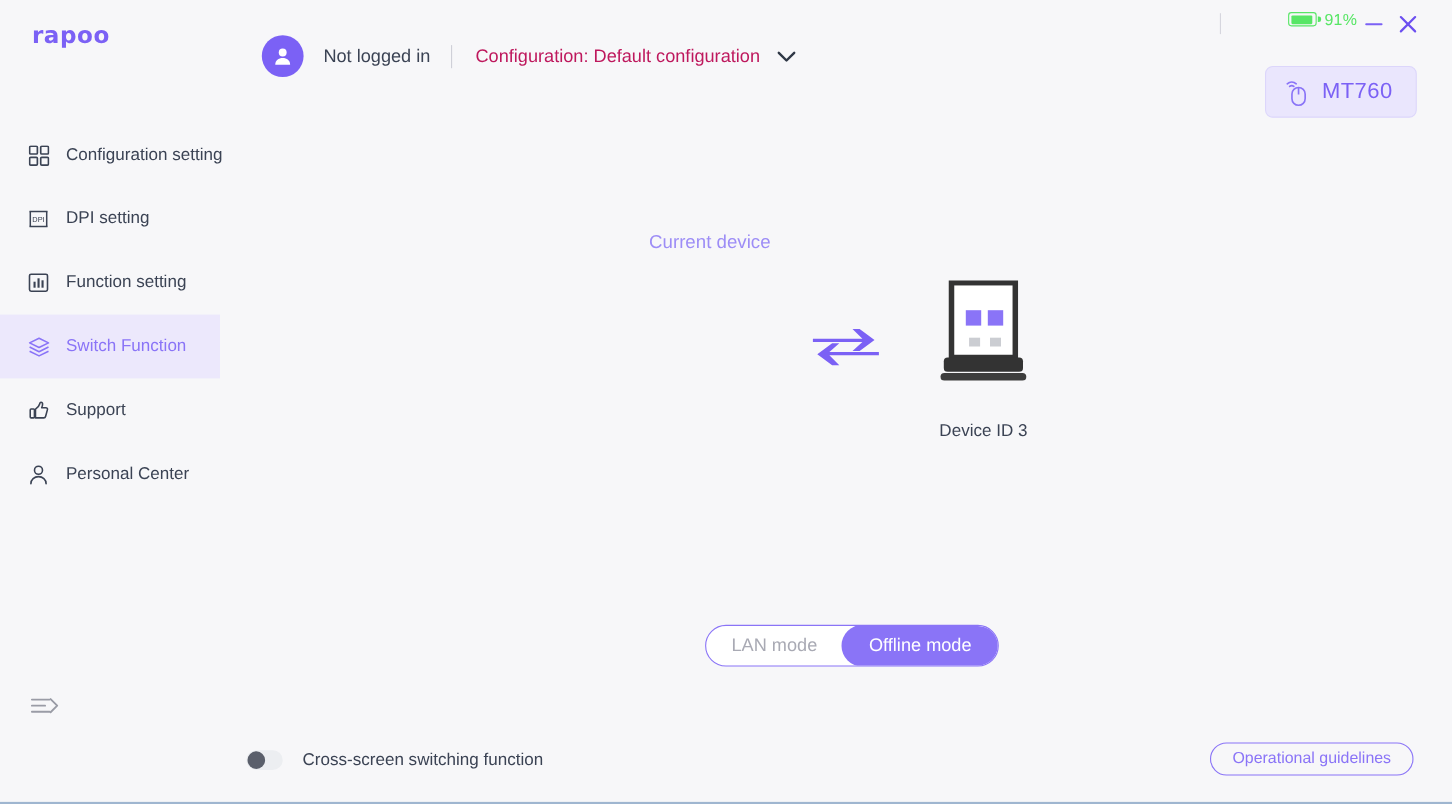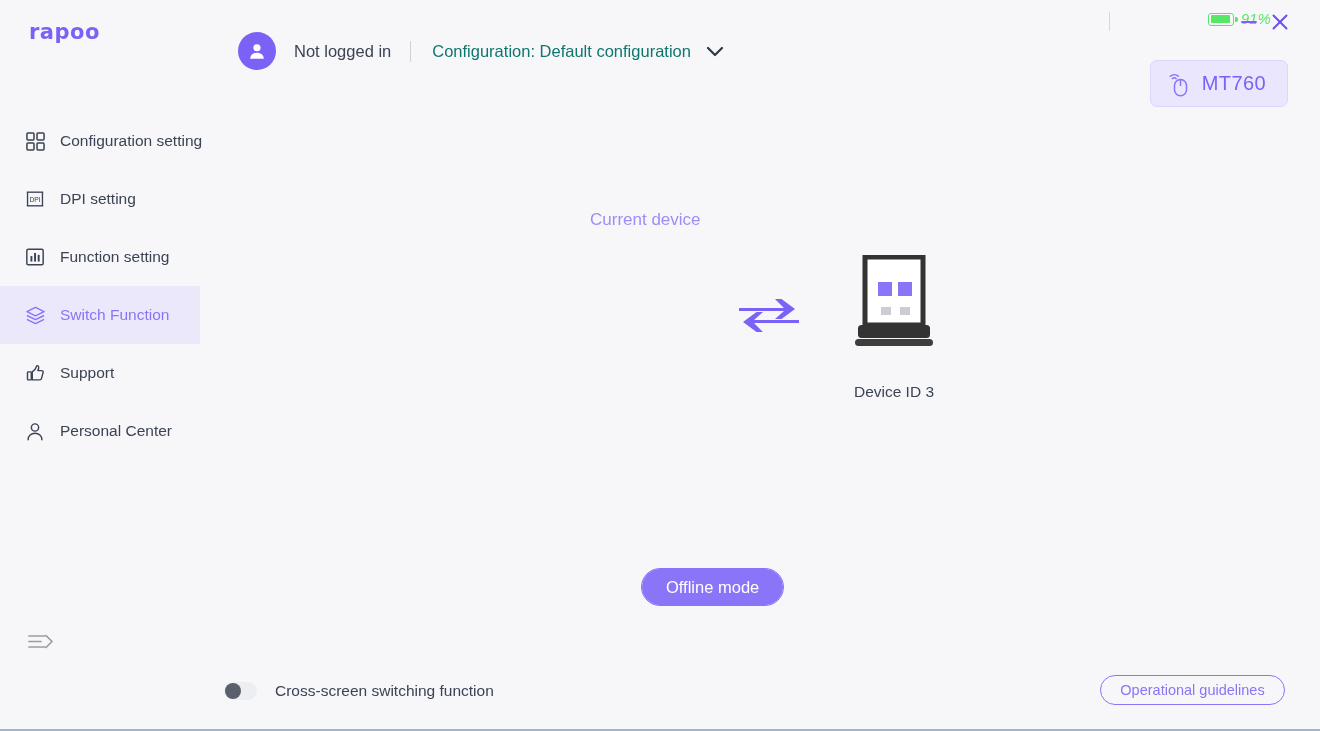--- a/index.html
+++ b/index.html
@@ -25,22 +25,22 @@
     position: absolute; left: 29px; top: 22px;
     font-size: 21px; font-weight: 700; letter-spacing: .5px;
     color: #7b61f5; line-height: 1;
     font-family: "DejaVu Sans", sans-serif;
   }
   .win-divider {
     position: absolute; left: 1109px; top: 12px;
     width: 1px; height: 19px; background: #d6d6de;
   }
   .battery-wrap {
-    position: absolute; left: 1208px; top: 11px;
-    display: flex; align-items: center; gap: 7px; font-style: italic;
+    position: absolute; left: 1171px; top: 11px;
+    display: flex; align-items: flex-start; gap: 7px;
   }
   .battery-body {
     position: relative; width: 26px; height: 13px;
     border: 1.6px solid #57e665; border-radius: 3px;
     display: flex; align-items: center; padding: 1.5px;
   }
   .battery-body::after {
     content: ""; position: absolute; right: -4.5px; top: 3.2px;
     width: 2.6px; height: 5px; background: #57e665; border-radius: 0 2px 2px 0;
   }
@@ -66,21 +66,21 @@
   .login-text {
     margin-left: 18px; font-size: 16.5px; color: #3b4354;
   }
   .acc-divider {
     margin-left: 19px; width: 1px; height: 21px; background: #cfd0d8;
   }
   .config-sel {
     margin-left: 21px; display: flex; align-items: center;
     gap: 14px; cursor: pointer;
   }
-  .config-label { font-size: 16.5px; color: #0f766e; }
+  .config-label { font-size: 16.5px; color: #be185d; }
 
   
   .device-badge {
     position: absolute; right: 32px; top: 60px;
     display: flex; align-items: center; gap: 11px;
     background: #eae6fd; border: 1px solid #dcd6fb;
     border-radius: 7px; padding: 9px 21px 9px 16px; cursor: pointer;
   }
   .device-badge-name {
     font-size: 20px; color: #7b61f5; letter-spacing: .4px;
@@ -327,20 +327,21 @@
         <rect x="28" y="52" width="10" height="8" fill="#cbcdd2"></rect>
         <rect x="47" y="52" width="10" height="8" fill="#cbcdd2"></rect>
         <rect x="5" y="70" width="72" height="13" rx="3.5" fill="#333333"></rect>
         <rect x="2" y="84" width="78" height="7" rx="3.5" fill="#3d3d3d"></rect>
       </svg>
       <span class="device-name">Device ID 3</span>
     </div>
   </div>
 
   <div class="mode-toggle">
+    <div class="mode-opt off">LAN mode</div>
     <div class="mode-opt on">Offline mode</div>
   </div>
 
   <div class="cross-screen">
     <div class="switch">
       <div class="knob"></div>
     </div>
     <span class="cross-screen-label">Cross-screen switching function</span>
   </div>
 

